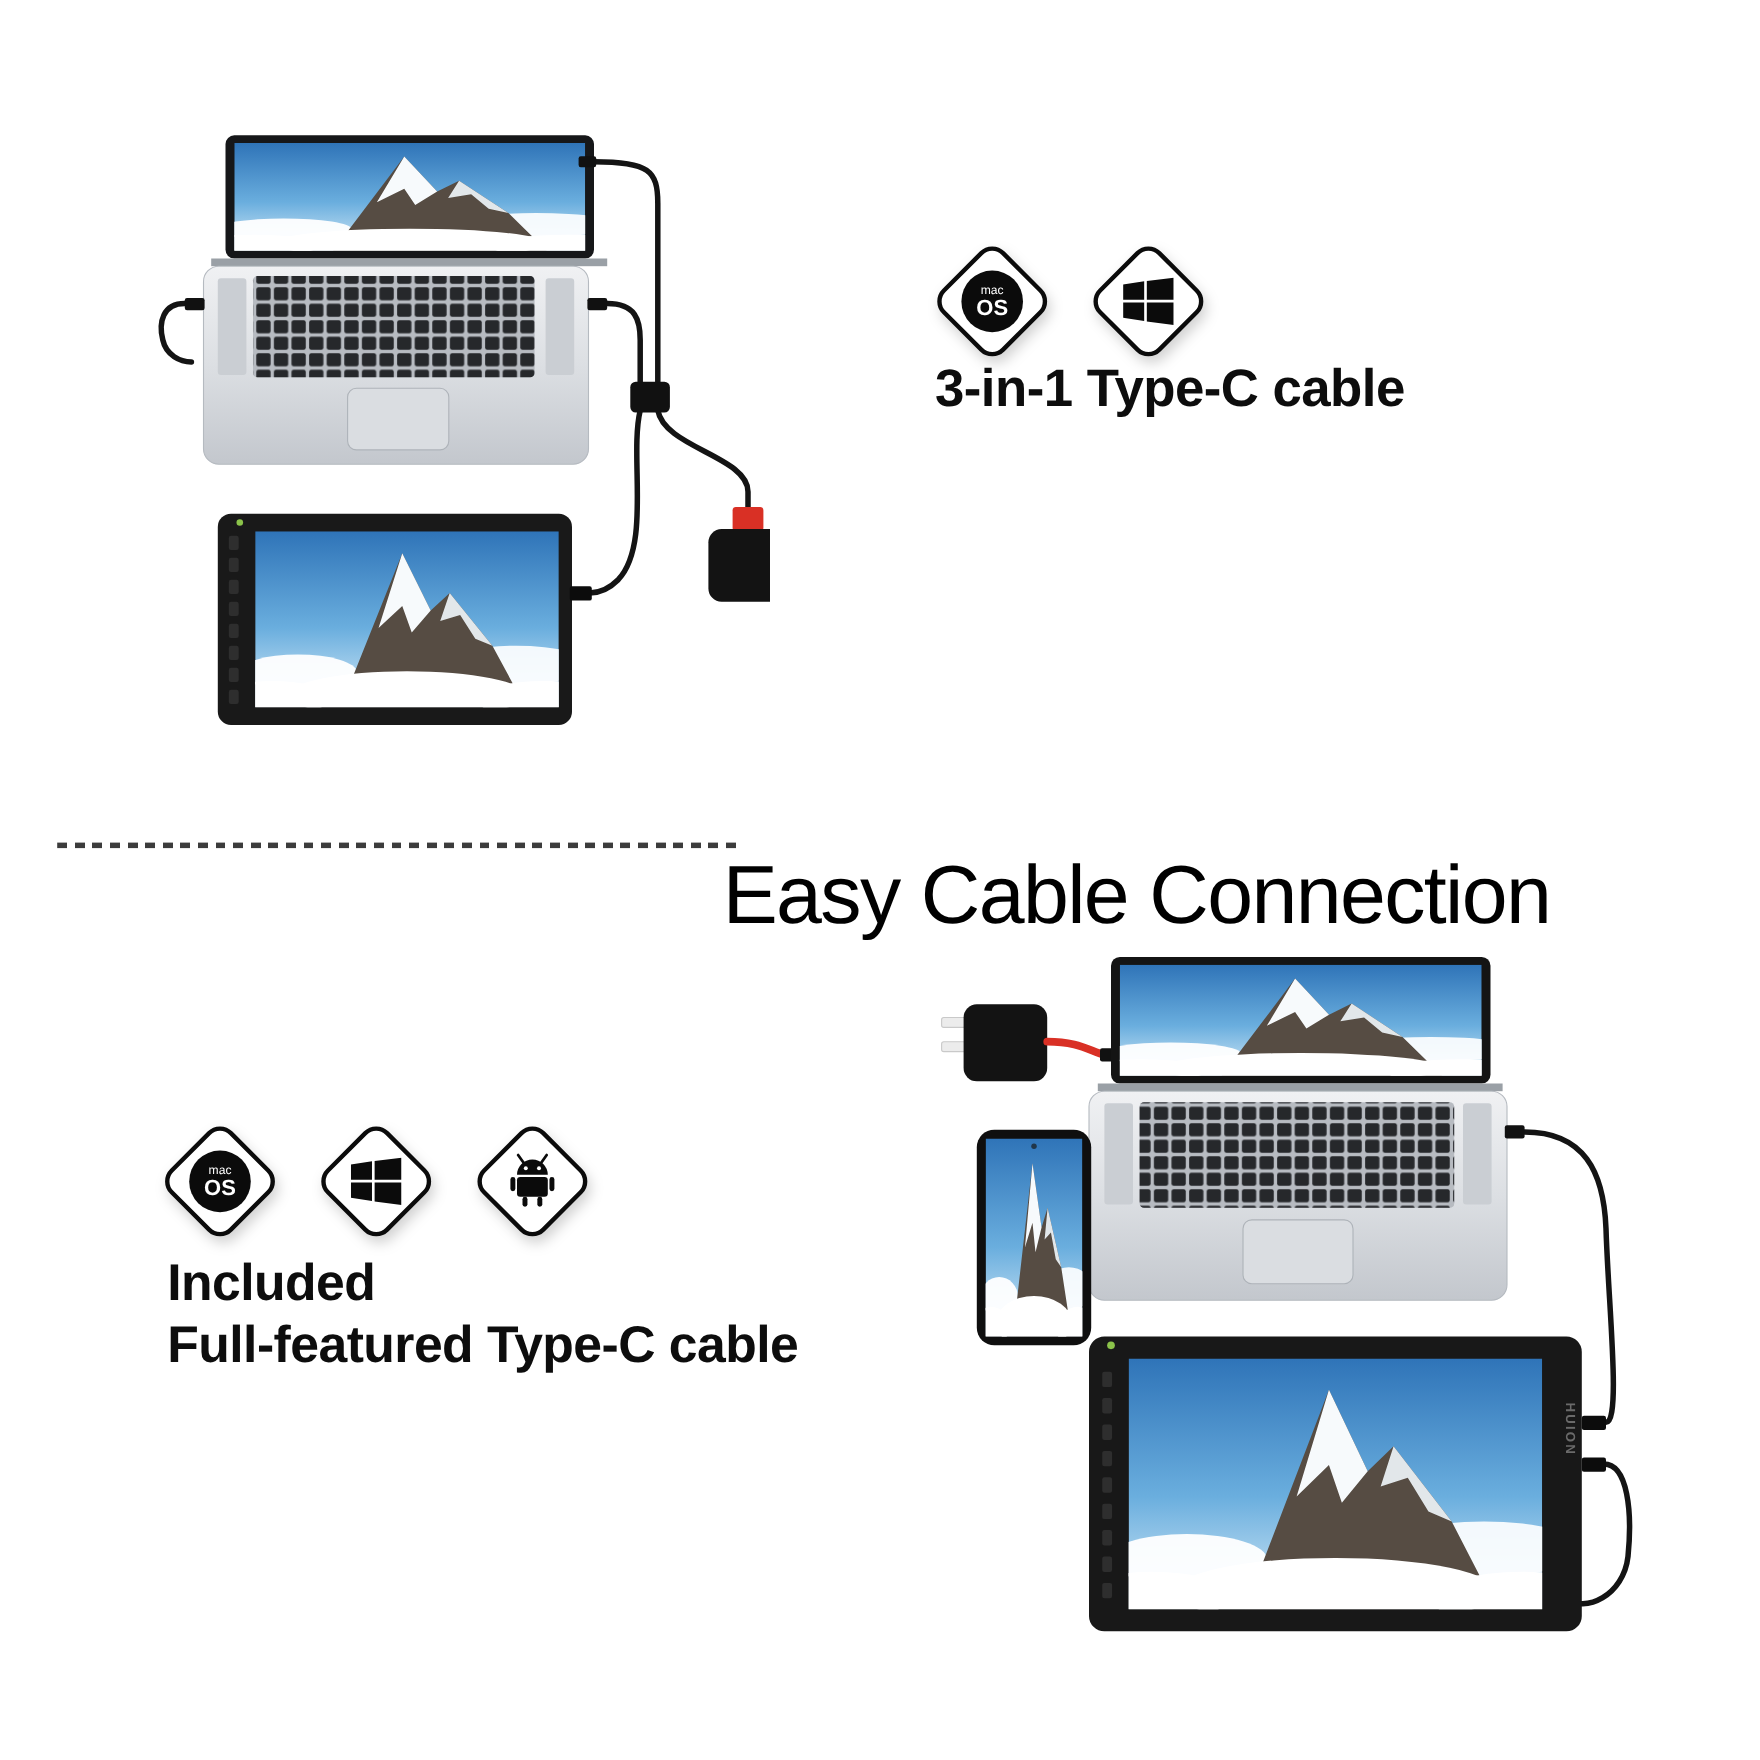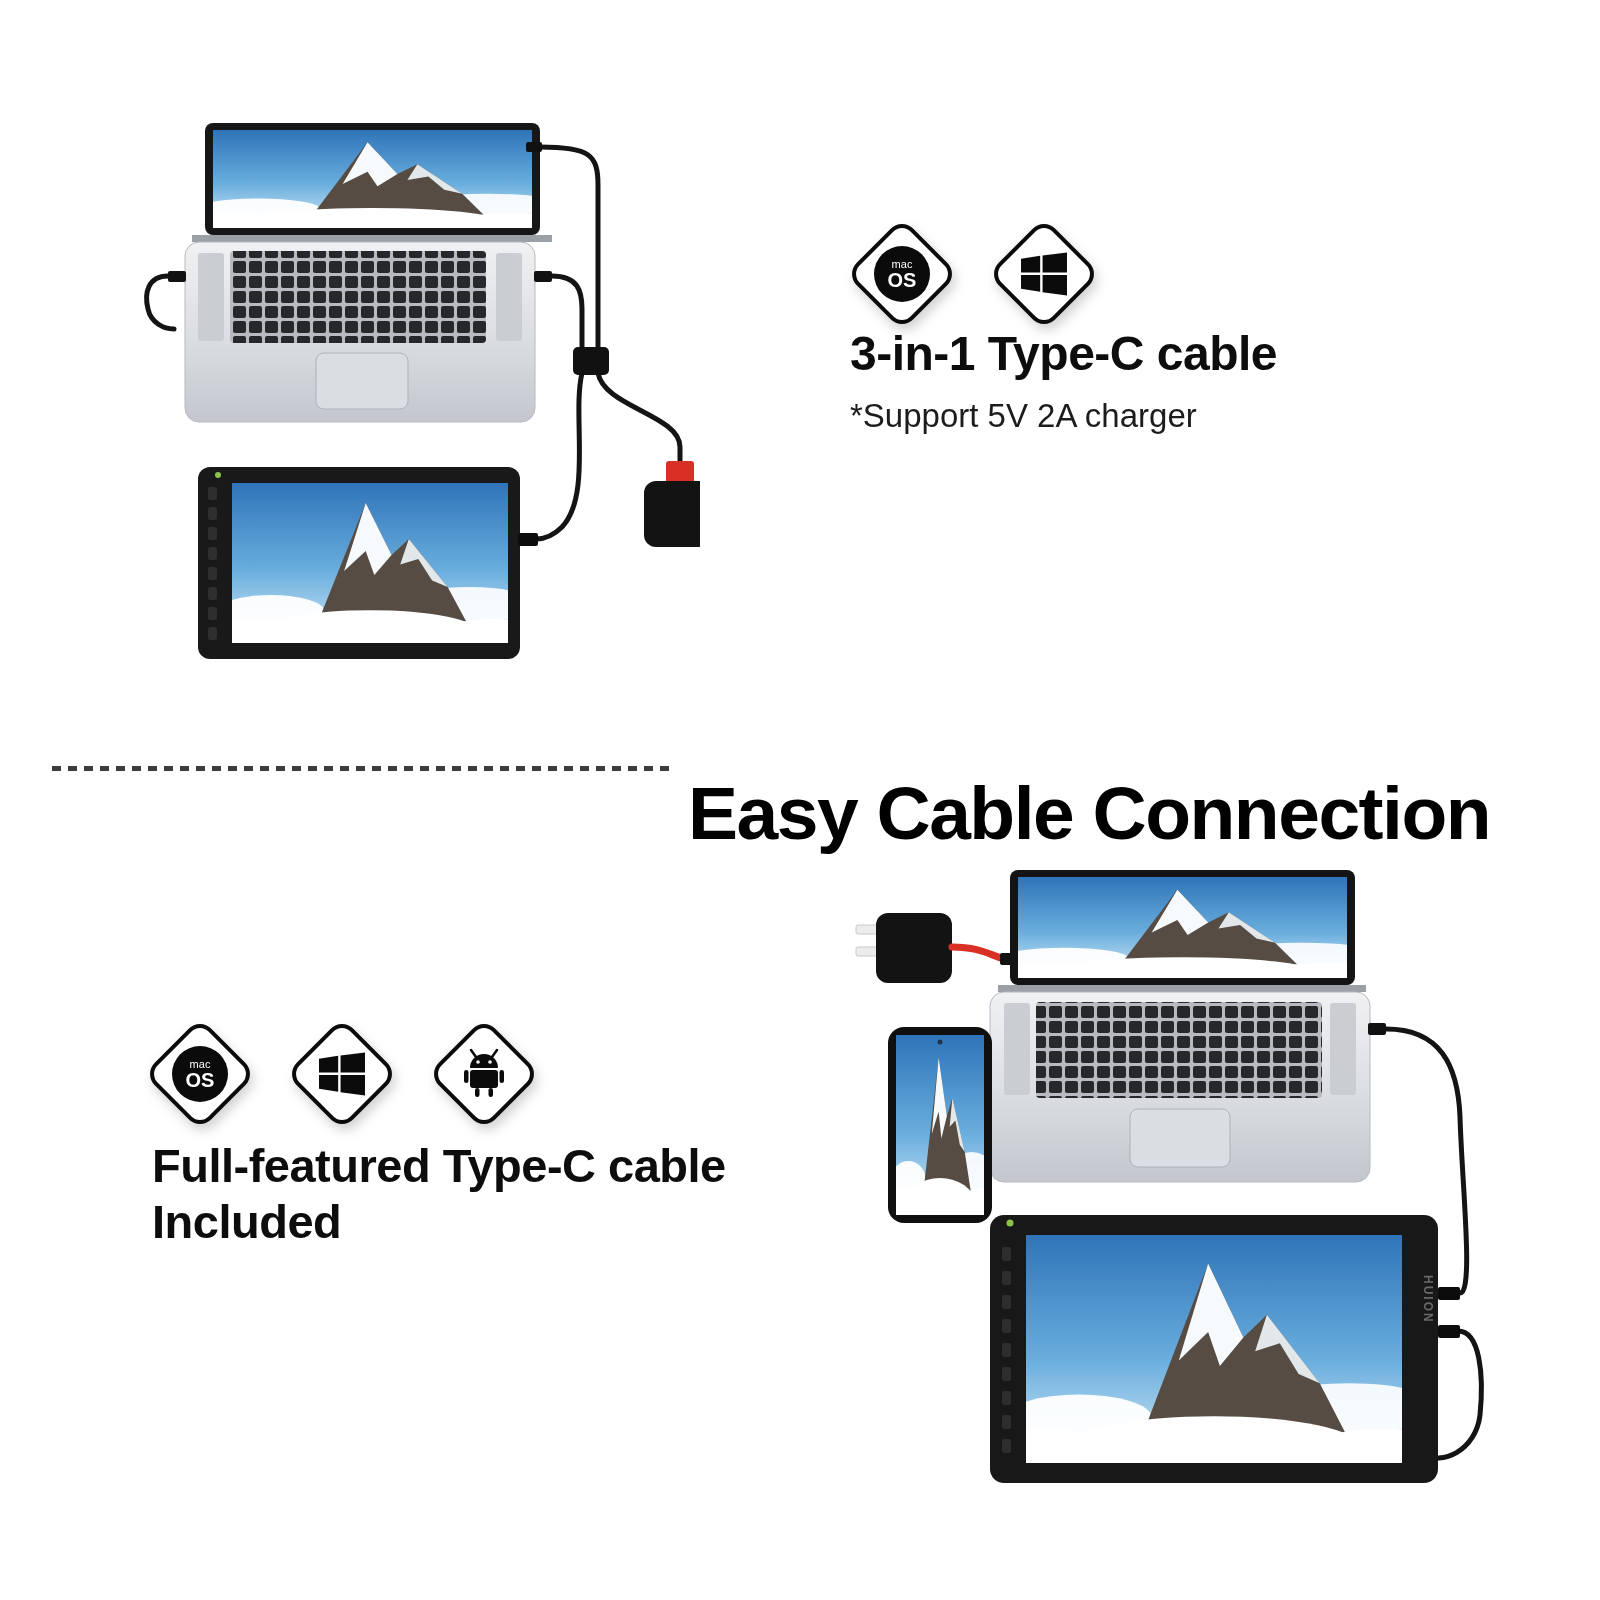--- a/index.html
+++ b/index.html
@@ -18,21 +18,21 @@
                   display:flex; flex-direction:column; align-items:center; justify-content:center; }
   .macos-circle .mac { color:#fff; font-size:11px; line-height:11px; }
   .macos-circle .os  { color:#fff; font-size:20px; line-height:20px; font-weight:700; }
   .winlogo, .droidlogo { display:block; }
 
   
   .tr-block { position:absolute; left:850px; top:222px; }
   .tr-heading { font-size:48px; font-weight:700; letter-spacing:-0.5px; color:#0d0d0d; }
   .tr-note { margin-top:16px; font-size:33px; font-weight:400; color:#1c1c1c; }
 
-  .main-title { position:absolute; left:688px; top:720px; font-size:75px; font-weight:700;
+  .main-title { position:absolute; left:657px; top:720px; font-size:75px; font-weight:400;
                 letter-spacing:-1.5px; color:#000; white-space:nowrap; }
   .divider { position:absolute; left:52px; top:766px; width:618px; height:5px;
              background:repeating-linear-gradient(to right,#3c3c3c 0 9px, transparent 9px 16px); }
 
   .bl-icons { position:absolute; left:148px; top:1022px; }
   .bl-heading { position:absolute; left:152px; top:1138px; font-size:47px; font-weight:700;
                 letter-spacing:-0.5px; line-height:1.2; color:#0d0d0d; }
 
   .ill { position:absolute; }
   #ill-top { left:120px; top:95px; }
@@ -144,21 +144,20 @@
               <polygon points="22.5,3.2 48,0 48,21 22.5,21"></polygon>
               <polygon points="0,23.5 20,23.5 20,41 0,38"></polygon>
               <polygon points="22.5,23.5 48,23.5 48,45 22.5,41.5"></polygon>
             </g>
           </svg>
         </div>
           </div>
       </div>
     </div>
     <div class="tr-heading">3-in-1 Type-C cable</div>
-    <div class="tr-note">*Support 5V 2A charger</div>
   </div>
 
   <div class="divider"></div>
   <h1 class="main-title">Easy Cable Connection</h1>
 
   <div class="bl-icons icon-row">
     <div class="dwrap">
       <div class="diamond">
           <div class="dinner">
         <div class="macos-circle">
@@ -195,22 +194,22 @@
           <rect x="2" y="22" width="4.5" height="13" rx="2.25" fill="#0b0b0b"></rect>
           <rect x="37.5" y="22" width="4.5" height="13" rx="2.25" fill="#0b0b0b"></rect>
           <rect x="13" y="40" width="4.5" height="9" rx="2.25" fill="#0b0b0b"></rect>
           <rect x="26.5" y="40" width="4.5" height="9" rx="2.25" fill="#0b0b0b"></rect>
         </svg>
       </div>
         </div>
     </div>
   </div>
   <div class="bl-heading">
+    <div>Included</div>
     <div>Full-featured Type-C cable</div>
-    <div>Included</div>
   </div>
 
   <svg id="ill-bottom" class="ill" width="650" height="665" viewBox="0 0 650 665">
 
     <g>
       <rect x="16" y="70" width="22" height="9" rx="2" fill="#ececec" stroke="#c9c9c9"></rect>
       <rect x="16" y="92" width="22" height="9" rx="2" fill="#ececec" stroke="#c9c9c9"></rect>
       <rect x="36" y="58" width="76" height="70" rx="12" fill="#131313"></rect>
       <path d="M112,92 C140,92 150,100 164,104" fill="none" stroke="#d93025" stroke-width="7" stroke-linecap="round"></path>
       <rect x="160" y="98" width="17" height="12" rx="2" fill="#111"></rect>

